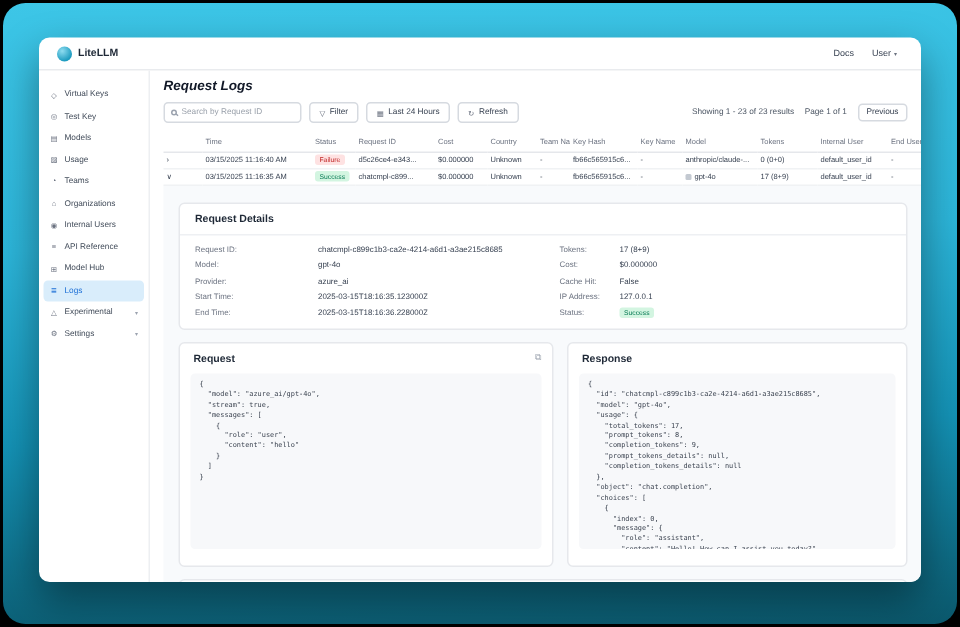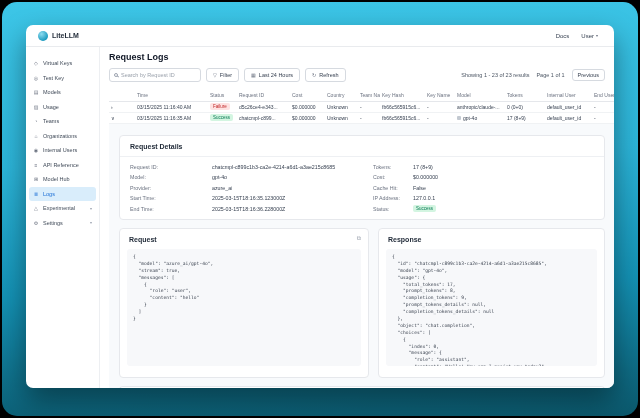--- a/index.html
+++ b/index.html
@@ -32,21 +32,21 @@
   .side-item { display:flex; align-items:center; gap:4px; height:14.5px;
     padding:0 7px; font-size:5.5px; color:#414b59; cursor:default; }
   .side-item .icn { font-size:5px; color:#6b7280; width:6px; text-align:center; flex:none; }
   .side-item.active { background:#d9edfb; color:#1c6fd6; border-radius:3px;
     margin:0 3px; padding:0 4px; }
   .side-item.active .icn { color:#1c6fd6; }
   .side-chev { margin-left:auto; font-size:4px; color:#9ca3af; }
 
   
   .main { flex:1; overflow:hidden; display:flex; flex-direction:column; }
-  .page-title { font-size:9px; font-weight:bold; color:#111827; margin:5px 0 0 9px; }
+  .page-title { font-size:9px; font-weight:bold; color:#111827; margin:5px 0 0 9px;font-style:italic; }
 
   .toolbar { display:flex; align-items:center; gap:5px; margin:6px 9px 0 9px; }
   .search-box { width:92px; height:14px; border:1px solid #d6dae0; border-radius:3px;
     display:flex; align-items:center; gap:3px; padding:0 4px; background:#fff; }
   .mag { width:4px; height:4px; border:1px solid #9ca3af; border-radius:50%;
     position:relative; flex:none; }
   .mag::after { content:""; position:absolute; width:2px; height:1px;
     background:#9ca3af; right:-2px; bottom:-1px; transform:rotate(45deg); }
   .search-box input { border:none; outline:none; width:100%; font-size:5.5px;
     color:#374151; background:transparent; font-family:"Liberation Sans",sans-serif; }

